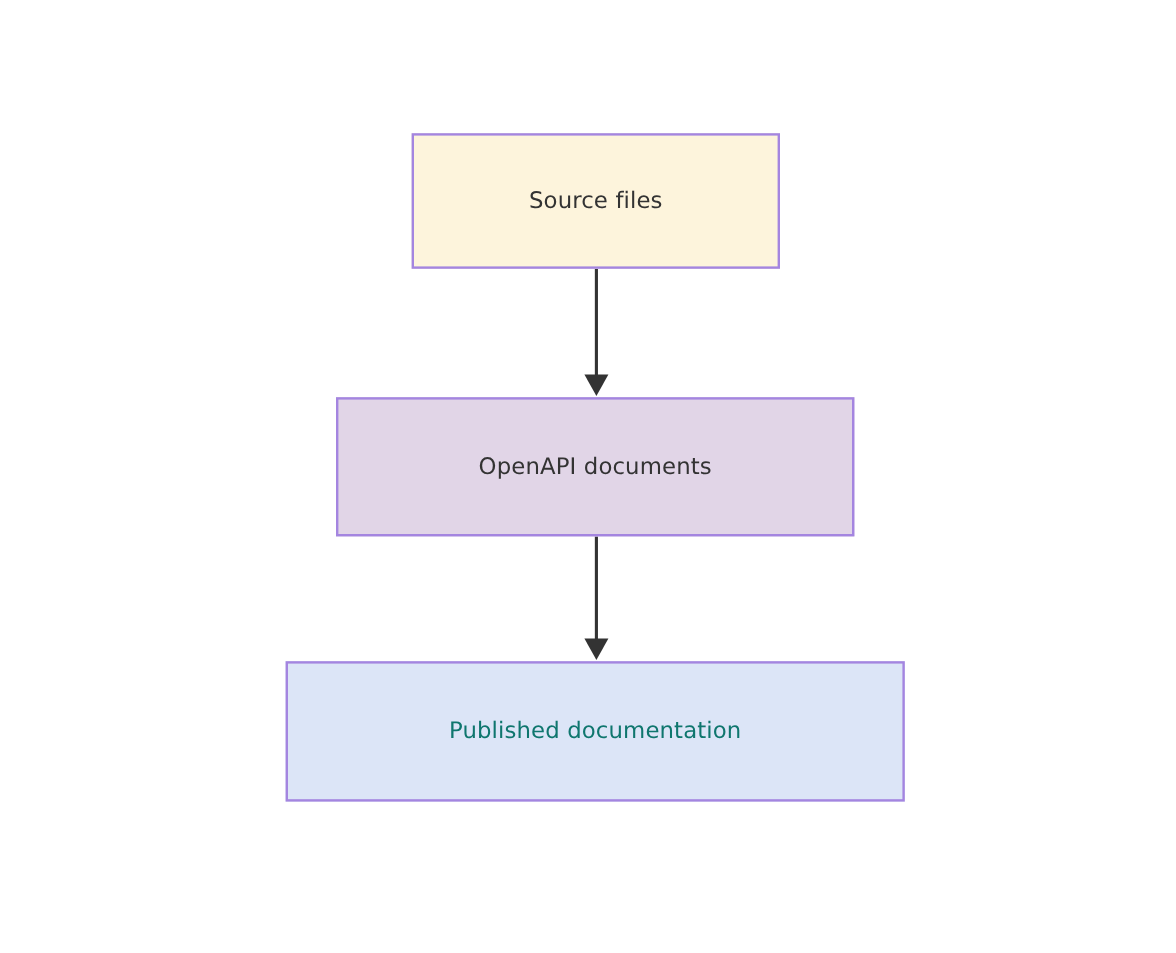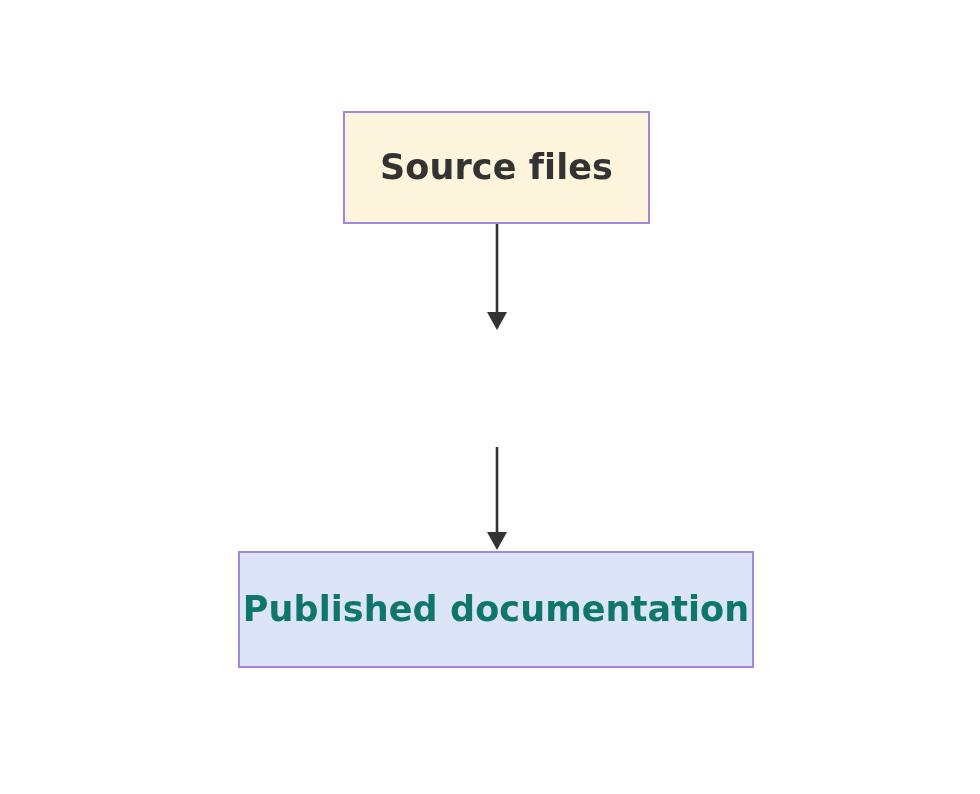--- a/index.html
+++ b/index.html
@@ -24,22 +24,22 @@
     box-sizing: border-box;
     border-style: solid;
     border-width: 2px;
     display: flex;
     align-items: center;
     justify-content: center;
     border-radius: 0px;
   }
   .node-label {
     font-family: "DejaVu Sans", "Liberation Sans", sans-serif;
-    font-size: 35px;
-    font-weight: 700;
+    font-size: 19px;
+    font-weight: 400;
     line-height: 1;
     letter-spacing: 0.1px;
     white-space: nowrap;
     text-align: center;
   }
   
   #node-source-files {
     left: 343px;
     top: 111px;
     width: 307px;
@@ -94,18 +94,21 @@
     <g>
       <path class="edge-path" d="M 497 447 L 497 534" style="stroke: rgb(51, 51, 51);"></path>
       <polygon class="edge-arrowhead" points="487,532 507,532 497,550" style="fill: rgb(51, 51, 51);"></polygon>
     </g>
   </svg>
 
   <div class="node" id="node-source-files" style="background-color: rgb(253, 244, 220); border-color: rgb(164, 133, 224);">
     <span class="node-label" style="color: rgb(51, 51, 51);">Source files</span>
   </div>
 
+  <div class="node" id="node-openapi-documents" style="background-color: rgb(225, 213, 231); border-color: rgb(164, 133, 224);">
+    <span class="node-label" style="color: rgb(51, 51, 51);">OpenAPI documents</span>
+  </div>
 
   <div class="node" id="node-published-documentation" style="background-color: rgb(220, 229, 247); border-color: rgb(164, 133, 224);">
     <span class="node-label" style="color: #0f766e;">Published documentation</span>
   </div>
 
 </div>
 
 </body></html>

